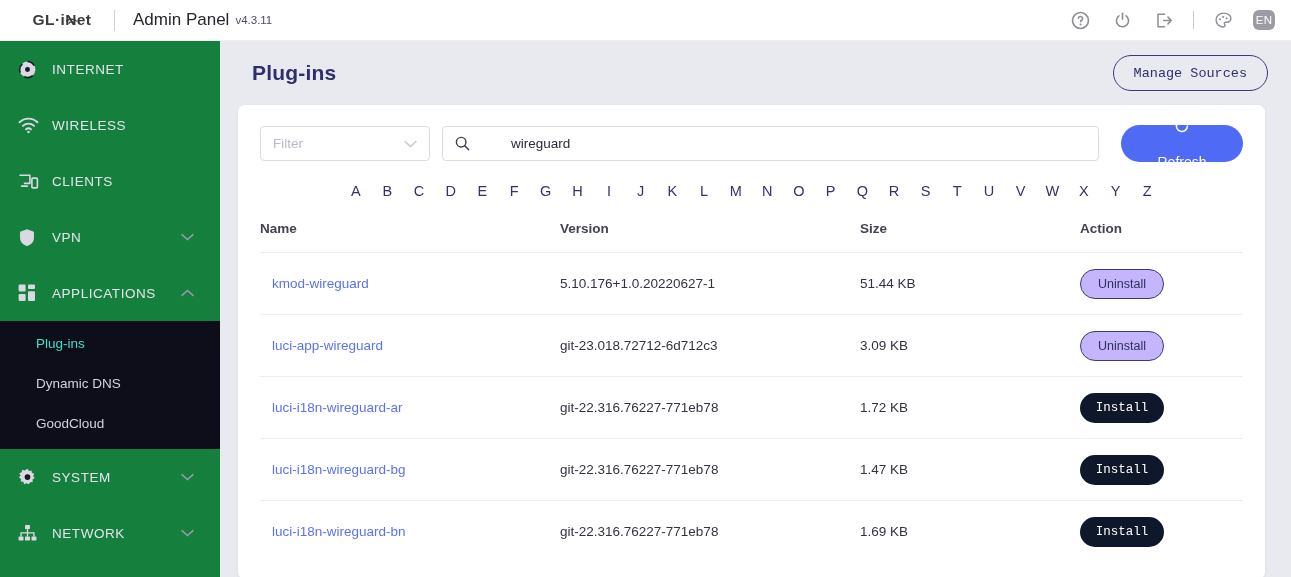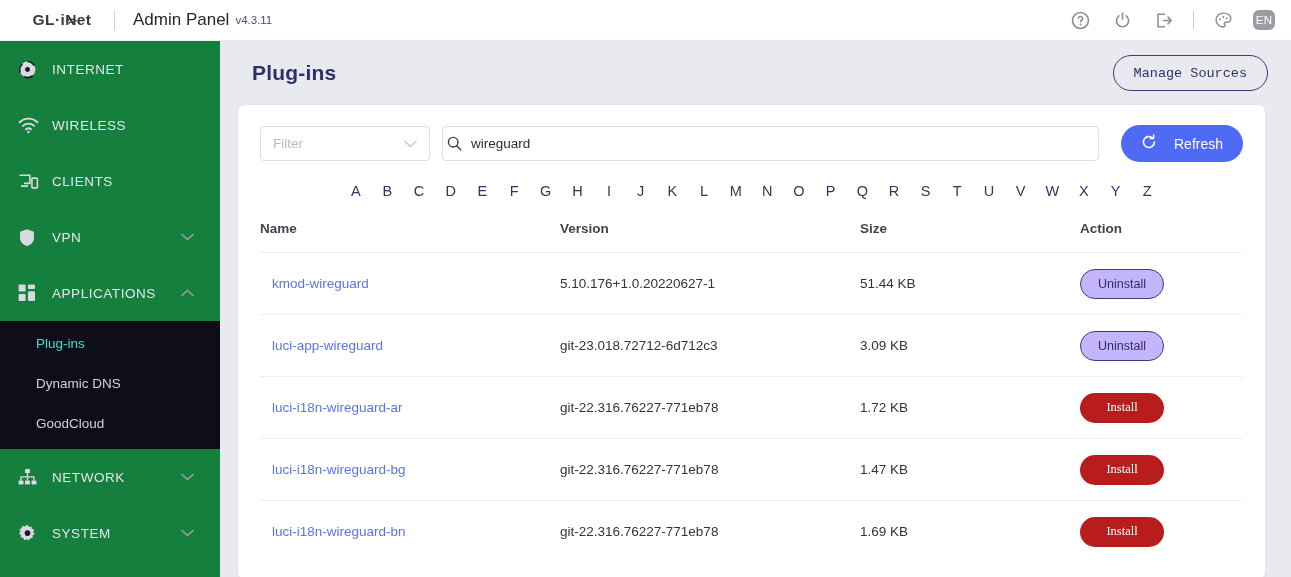--- a/index.html
+++ b/index.html
@@ -124,33 +124,34 @@
     border: 1px solid #dcdce4; border-radius: 4px;
     display: flex; align-items: center; padding: 11px 12px;
     cursor: pointer; background: #fff;
   }
   .filter-ph { font-size: 13.5px; color: #b9b9c4; }
   .filter-chev { margin-left: auto; color: #c6c6d0; display: flex; }
 
   .search-box {
     flex: 1; height: 35px; margin-left: 12px;
     border: 1px solid #dcdce4; border-radius: 4px;
-    display: flex; align-items: center; padding: 0 4px;
+    display: flex; align-items: center; padding: 0 12px;
     background: #fff;
+    gap: 32px;
   }
   .search-icon { color: #3a3a50; display: flex; margin-right: 9px; }
   .search-val { font-size: 13.5px; color: #2b2b3a; }
 
   .refresh-btn {
     margin-left: 22px;
     width: 122px; height: 37px;
     background: #4f6bf6; color: #fff;
     border: none; border-radius: 19px;
     display: flex; align-items: center; justify-content: center;
-    gap: 17px; font-size: 14px; cursor: pointer; font-family: inherit;
+    gap: 17px; font-size: 14px; cursor: pointer; font-family: inherit; flex-direction: column;
   }
 
   .alpha-row {
     display: flex; justify-content: center; align-items: center;
     gap: 0; margin-top: 21px; padding: 0 80px;
   }
   .alpha {
     flex: 1; text-align: center;
     font-size: 14.5px; color: #33336a; cursor: pointer;
   }
@@ -171,22 +172,22 @@
   .c-act  { }
   .pkg-link { color: #5b72ef; cursor: pointer; }
 
   .btn-uninstall {
     width: 84px; height: 30px; border-radius: 15px;
     border: 1px solid #3b3b78; background: #c4b5fd;
     color: #2f2f5e; font-size: 12.5px; cursor: pointer; font-family: inherit;
   }
   .btn-install {
     width: 84px; height: 30px; border-radius: 15px;
-    border: none; background: #b91c1c;
-    color: #fff; font-size: 12.5px; cursor: pointer; font-family: Liberation Serif, serif;
+    border: none; background: #0f172a;
+    color: #fff; font-size: 12.5px; cursor: pointer; font-family: Liberation Mono, monospace;
   }
 </style>
 </head>
 <body>
 
 <div class="topbar">
   <div class="brand">
     <span class="brand-text">GL·iNet</span>
     <span class="brand-wifi">
       <svg width="13" height="9" viewBox="0 0 13 9">
@@ -308,44 +309,44 @@
     <div class="sub-item">
       <span>Dynamic DNS</span>
     </div>
     <div class="sub-item">
       <span>GoodCloud</span>
     </div>
   </div>
 
   <div class="nav-item">
     <span class="nav-icon">
+      <svg width="19" height="19" viewBox="0 0 20 20">
+        <path d="M10 0.9l1.5 2.2 2.6-.6.5 2.6 2.5 1-1.2 2.4 1.6 2.1-2.2 1.5.2 2.7-2.7.1-1.3 2.3L9 16.1l-2.5 1L5.6 14.6l-2.7-.4.3-2.7-2.2-1.5 1.7-2.1L1.4 5.5l2.5-1 .5-2.6 2.6.6z" fill="#d9d9e2"></path>
+        <circle cx="10" cy="9.5" r="3" fill="#181827"></circle>
+      </svg>
+    </span>
+    <span class="nav-label">SYSTEM</span>
+    <span class="nav-chev">
+      <svg width="13" height="8" viewBox="0 0 13 8">
+          <path d="M1 1.6 6.5 6.6 12 1.6" fill="none" stroke="#9a9aac" stroke-width="1.5" stroke-linecap="round"></path>
+        </svg>
+    </span>
+  </div>
+
+  <div class="nav-item">
+    <span class="nav-icon">
       <svg width="19" height="18" viewBox="0 0 20 18">
         <rect x="7.4" y="0.6" width="5.2" height="4.3" rx=".7" fill="#d9d9e2"></rect>
         <rect x="0.6" y="12.6" width="5.2" height="4.3" rx=".7" fill="#d9d9e2"></rect>
         <rect x="7.4" y="12.6" width="5.2" height="4.3" rx=".7" fill="#d9d9e2"></rect>
         <rect x="14.2" y="12.6" width="5.2" height="4.3" rx=".7" fill="#d9d9e2"></rect>
         <path d="M10 4.9v4M3.2 12.6V8.9h13.6v3.7M10 8.9v3.7" stroke="#d9d9e2" stroke-width="1.4" fill="none"></path>
       </svg>
     </span>
     <span class="nav-label">NETWORK</span>
-    <span class="nav-chev">
-      <svg width="13" height="8" viewBox="0 0 13 8">
-          <path d="M1 1.6 6.5 6.6 12 1.6" fill="none" stroke="#9a9aac" stroke-width="1.5" stroke-linecap="round"></path>
-        </svg>
-    </span>
-  </div>
-
-  <div class="nav-item">
-    <span class="nav-icon">
-      <svg width="19" height="19" viewBox="0 0 20 20">
-        <path d="M10 0.9l1.5 2.2 2.6-.6.5 2.6 2.5 1-1.2 2.4 1.6 2.1-2.2 1.5.2 2.7-2.7.1-1.3 2.3L9 16.1l-2.5 1L5.6 14.6l-2.7-.4.3-2.7-2.2-1.5 1.7-2.1L1.4 5.5l2.5-1 .5-2.6 2.6.6z" fill="#d9d9e2"></path>
-        <circle cx="10" cy="9.5" r="3" fill="#181827"></circle>
-      </svg>
-    </span>
-    <span class="nav-label">SYSTEM</span>
     <span class="nav-chev">
       <svg width="13" height="8" viewBox="0 0 13 8">
           <path d="M1 1.6 6.5 6.6 12 1.6" fill="none" stroke="#9a9aac" stroke-width="1.5" stroke-linecap="round"></path>
         </svg>
     </span>
   </div>
 </div>
 
 <div class="main">
 

